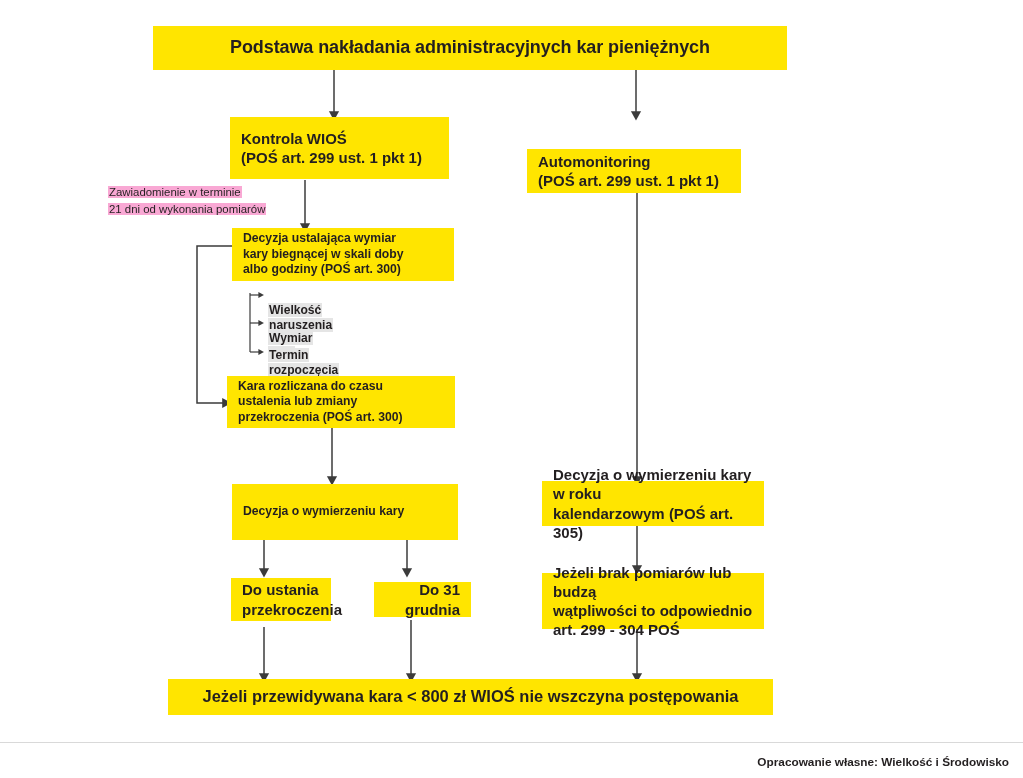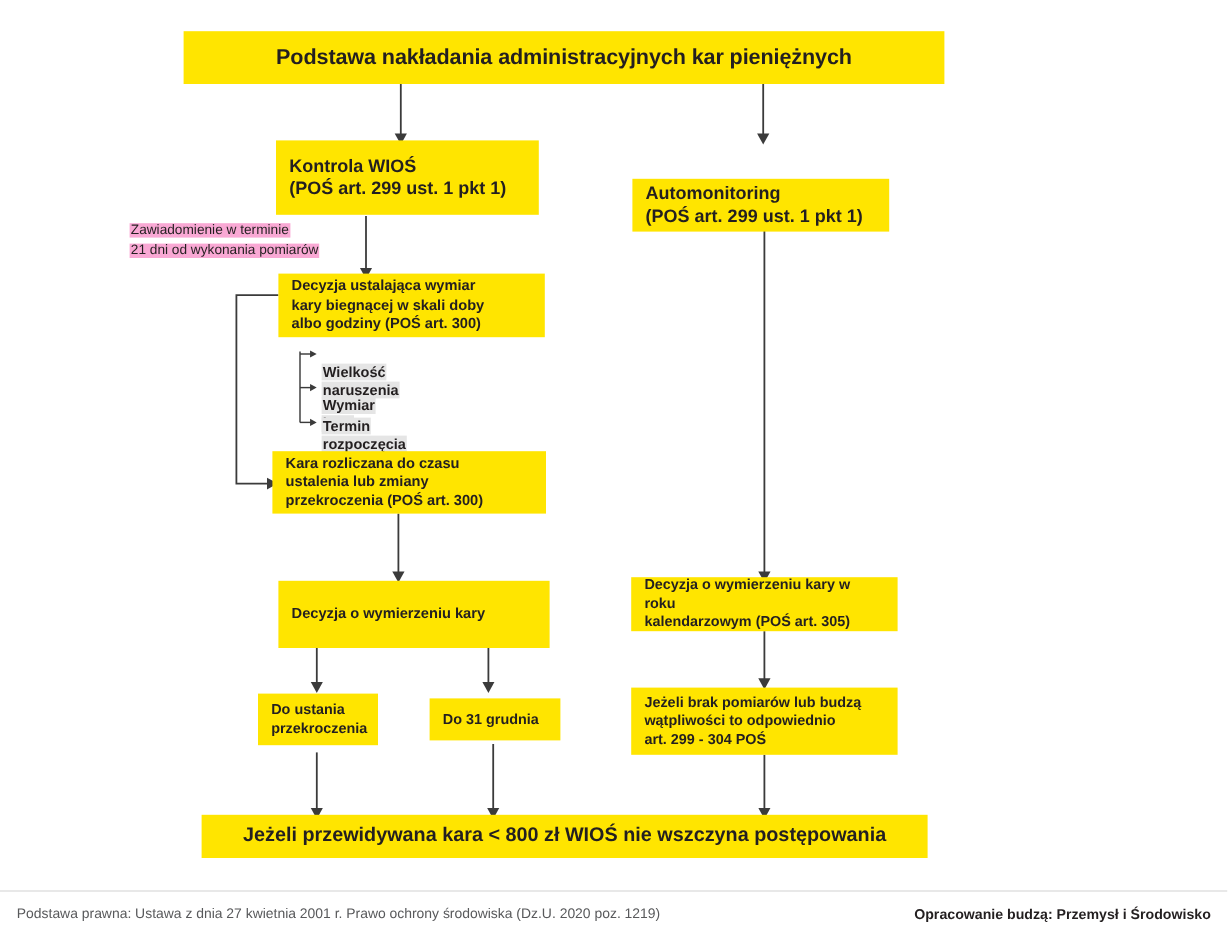--- a/index.html
+++ b/index.html
@@ -55,23 +55,24 @@
     font-size: 15px;
     display: flex;
     align-items: center;
   }
   .node-md {
     font-size: 12.2px;
     display: flex;
     align-items: center;
   }
   .node-sm {
-    font-size: 12px;
-    display: flex;
-    align-items: center;
+    font-size: 15px;
+    display: flex;
+    align-items: center;
+    margin-left: 16px;
   }
 
   
   .hl-note {
     position: absolute;
     font-size: 11.4px;
     font-weight: normal;
     line-height: 1.52;
     color: #231f20;
     white-space: nowrap;
@@ -226,25 +227,24 @@
 przekroczenia (POŚ art. 300)</div>
 
   <div class="node node-md pad" style="left:232px; top:484px; width:226px; height:56px; justify-content:flex-start;text-align:center;">Decyzja o wymierzeniu kary</div>
 
   <div class="node node-sm pad" style="left:526px; top:481px; width:222px; height:45px;">Decyzja o wymierzeniu kary w roku
 kalendarzowym (POŚ art. 305)</div>
 
   <div class="node node-sm pad" style="left:215px; top:578px; width:100px; height:43px;">Do ustania
 przekroczenia</div>
 
-  <div class="node node-sm pad" style="left:358px; top:582px; width:109px; height:35px;">Do 31 grudnia</div>
+  <div class="node node-sm pad" style="left:358px; top:582px; width:97px; height:35px;text-align:right;">Do 31 grudnia</div>
 
   <div class="node node-sm pad" style="left:526px; top:573px; width:222px; height:56px;">Jeżeli brak pomiarów lub budzą
 wątpliwości to odpowiednio
 art. 299 - 304 POŚ</div>
 
   <div class="node banner-bottom" style="left:168px; top:679px; width:605px; height:36px;">Jeżeli przewidywana kara &lt; 800 zł WIOŚ nie wszczyna postępowania</div>
 
   <div class="footer-rule"></div>
-  <div class="footer-left">Podstawa prawna: Ustawa z dnia 27 kwietnia 2001 r. Prawo ochrony środowiska (Dz.U. 2020 poz. 1219)</div>
-  <div class="footer-right">Opracowanie budzą: Przemysł i Środowisko</div>
+  <div class="footer-right">Opracowanie własne: Wielkość i Środowisko</div>
 
 </div>
 
 </body></html>

